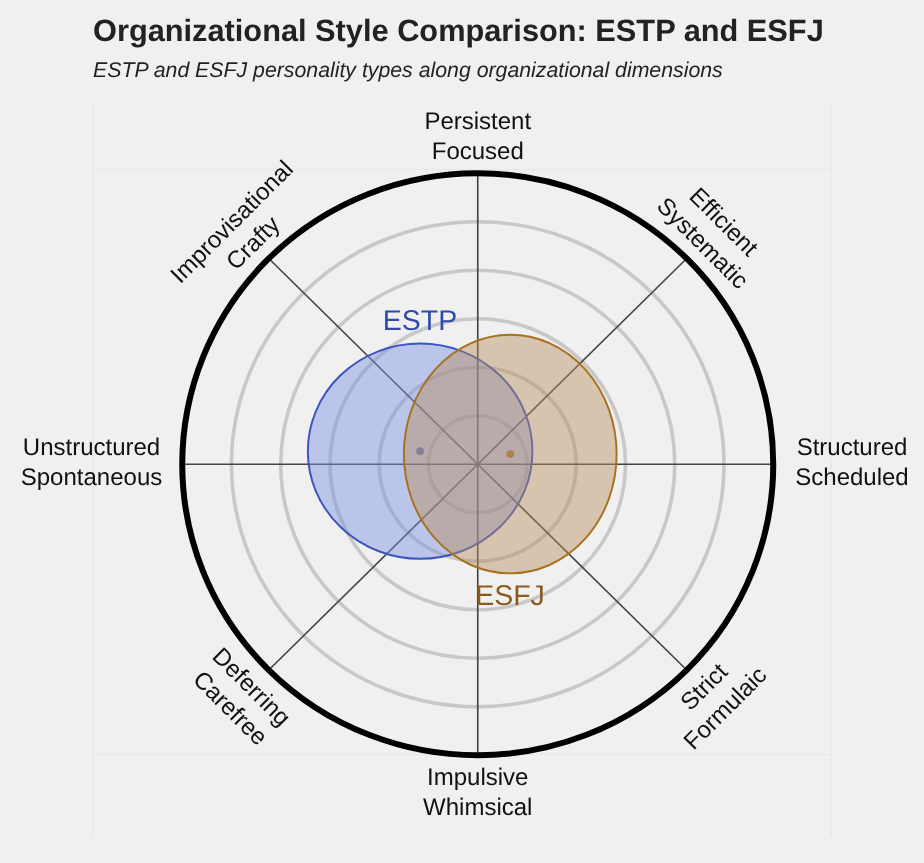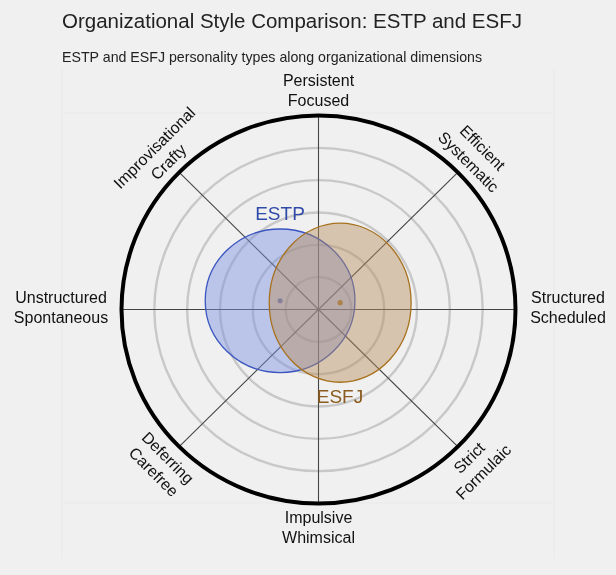--- a/index.html
+++ b/index.html
@@ -4,26 +4,26 @@
   <style>
     html, body { margin: 0; padding: 0; }
     body {
       width: 616px; height: 575px; overflow: hidden;
       background: #f0f0f0;
       font-family: "Liberation Sans", sans-serif;
       position: relative;
     }
     .title {
       position: absolute; left: 62px; top: 9px;
-      font-size: 20.5px; font-weight: normal; color: #222;
+      font-size: 20.5px; font-weight: bold; color: #222;
       white-space: nowrap;
     }
     .subtitle {
-      position: absolute; left: 62px; top: 49px;
-      font-size: 14.2px; color: #222; white-space: nowrap;
+      position: absolute; left: 62px; top: 39px;
+      font-size: 14.2px; color: #222; white-space: nowrap; font-style: italic;
     }
     svg#chart { position: absolute; left: 0; top: 0; }
     .axis-label { font-family: "Liberation Sans", sans-serif; font-size: 16px; fill: #111; }
     .series-label { font-family: "Liberation Sans", sans-serif; font-size: 19px; }
   </style>
 </head>
 <body>
 
 <div class="title">Organizational Style Comparison: ESTP and ESFJ</div>
 <div class="subtitle">ESTP and ESFJ personality types along organizational dimensions</div>

